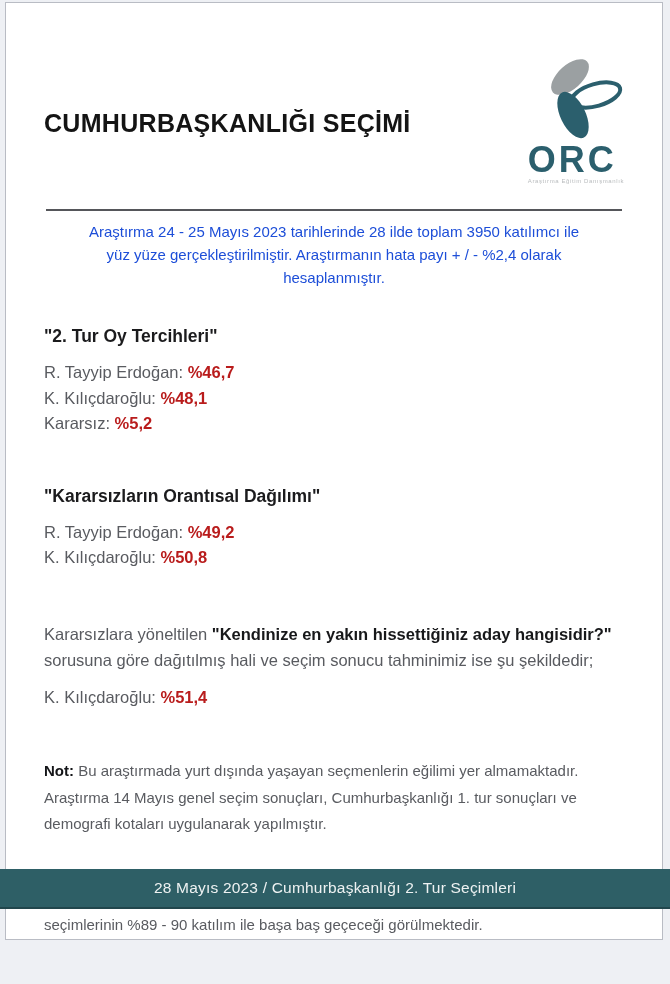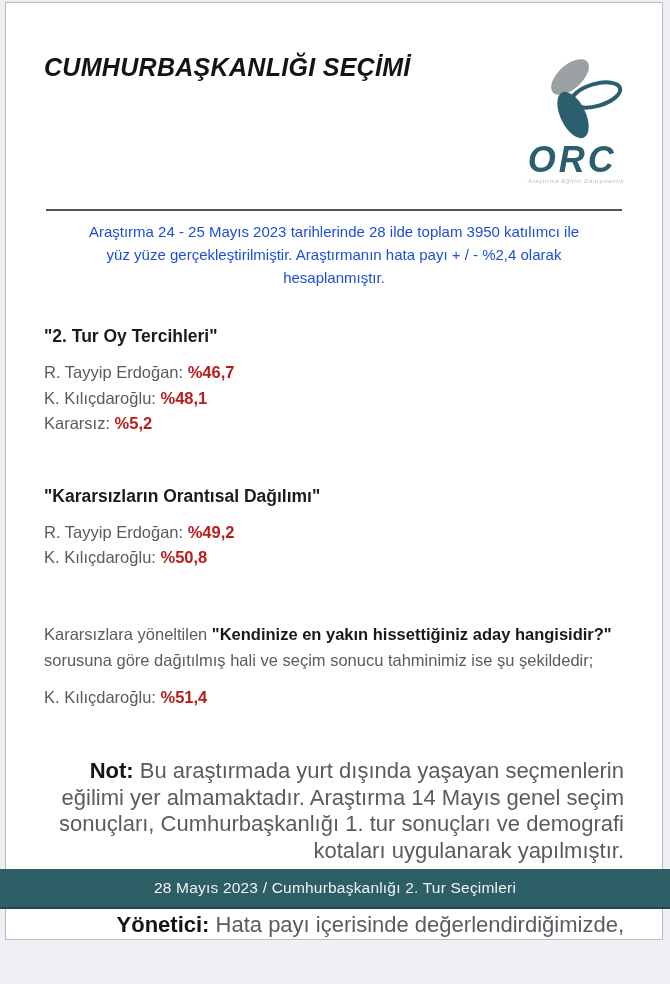--- a/index.html
+++ b/index.html
@@ -20,23 +20,22 @@
     border: 1px solid #b9bcc4;
     box-sizing: border-box;
     overflow: hidden;
   }
   .content { padding: 0 38px; }
 
   
   .doc-header {
     display: flex;
     justify-content: space-between;
-    align-items: flex-start;
+    align-items: center;
     margin-top: 46px;
-    font-style: italic;
   }
   .doc-title {
     font-size: 25px;
     font-weight: 700;
     color: #141414;
     line-height: 37px;
     letter-spacing: 0.3px;
     white-space: nowrap;
   }
   .logo {
@@ -103,25 +102,24 @@
     color: #595b60;
     line-height: 26px;
     max-width: 588px;
   }
   .question-para .q-bold { font-weight: 700; color: #17181a; }
 
   .final-results { margin-top: 12px; }
 
   .note-para {
     margin-top: 48px;
-    font-size: 22px;
+    font-size: 15px;
     color: #595b60;
     line-height: 26.5px;
     max-width: 588px;
-    text-align: right;
   }
   .note-para .lead { font-weight: 700; color: #141518; }
   .manager-para { }
 
   .closing-para {
     margin-top: 14px;
     font-style: italic;
     font-size: 16.5px;
     color: #595b60;
     line-height: 26.5px;

